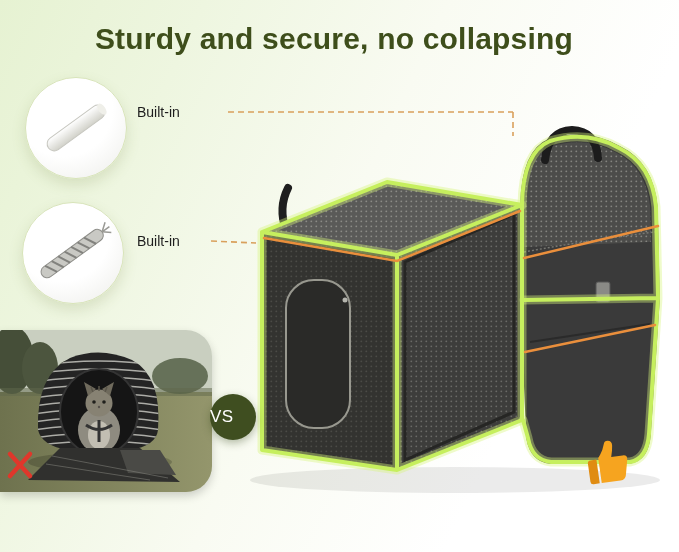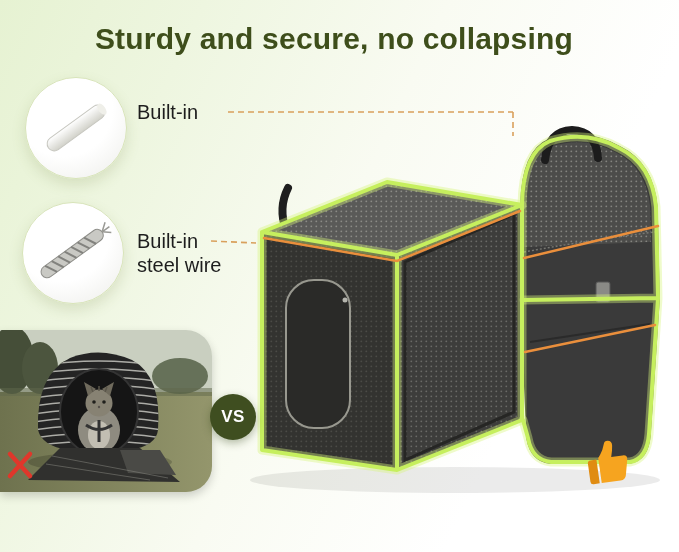--- a/index.html
+++ b/index.html
@@ -17,35 +17,35 @@
   .callout-circle{
     position:absolute;width:100px;height:100px;border-radius:50%;
     background:radial-gradient(circle at 38% 30%,#ffffff 52%,#ecece8 100%);
     border:1px solid #d8e4ba;
     box-shadow:0 6px 14px rgba(110,130,60,.18);
   }
   .callout-circle svg{position:absolute;inset:0;}
   .circle-rod{left:25px;top:77px;}
   .circle-wire{left:22px;top:202px;}
   .callout-label{
-    position:absolute;font-size:20px;line-height:24px;color:#1d1d1d;
+    position:absolute;font-size:14px;line-height:24px;color:#1d1d1d;
   }
   .label-rod{left:137px;top:100px;}
   .label-wire{left:137px;top:229px;}
   .callout-label span{display:block;}
   .photo{
     position:absolute;left:0;top:330px;width:212px;height:162px;
     border-radius:0 26px 26px 0;overflow:hidden;
     box-shadow:0 4px 10px rgba(0,0,0,.18);
   }
   .photo svg{display:block;width:212px;height:162px;}
   .vs-badge{
     position:absolute;left:210px;top:394px;width:46px;height:46px;border-radius:50%;
-    background:#3f4e20;color:#ffffff;display:flex;align-items:center;justify-content:center;
-    font-size:17px;font-weight:bold;letter-spacing:.5px;
+    background:#3f4e20;color:#ffffff;display:flex;align-items:center;justify-content:flex-start;
+    font-size:17px;font-weight:normal;letter-spacing:.5px;
     box-shadow:0 3px 8px rgba(40,60,15,.35);z-index:3;
   }
   .thumb{
     position:absolute;left:584px;top:438px;width:48px;height:50px;transform:rotate(-8deg);z-index:2;
   }
 </style>
 </head>
 <body>
 
 <div class="canvas">
@@ -135,21 +135,20 @@
     <svg viewBox="0 0 100 100">
       <g transform="rotate(-36 50 50)">
         <rect x="12" y="44" width="74" height="12" rx="6" fill="#c9c9c4" stroke="#8f8f8a" stroke-width="1"></rect>
         <path d="M20,44 L26,56 M28,44 L34,56 M36,44 L42,56 M44,44 L50,56 M52,44 L58,56 M60,44 L66,56 M68,44 L74,56" stroke="#82827e" stroke-width="2"></path>
         <path d="M86,50 L94,44 M86,50 L95,50 M86,50 L93,56" stroke="#9a9a95" stroke-width="1.5"></path>
       </g>
     </svg>
   </div>
   <div class="callout-label label-wire">
     <span>Built-in</span>
-    <span>steel wire</span>
   </div>
 
   <div class="photo">
     <svg viewBox="0 0 212 162" preserveAspectRatio="none">
       <defs>
         <linearGradient id="grassG" x1="0" y1="0" x2="1" y2="0">
           <stop offset="0" stop-color="#6e724e"></stop>
           <stop offset="1" stop-color="#94966c"></stop>
         </linearGradient>
         <clipPath id="domeClip">

